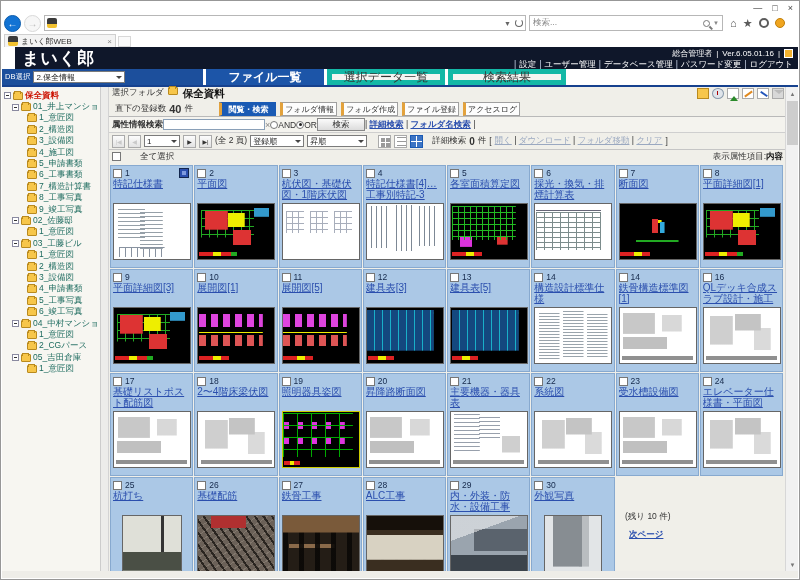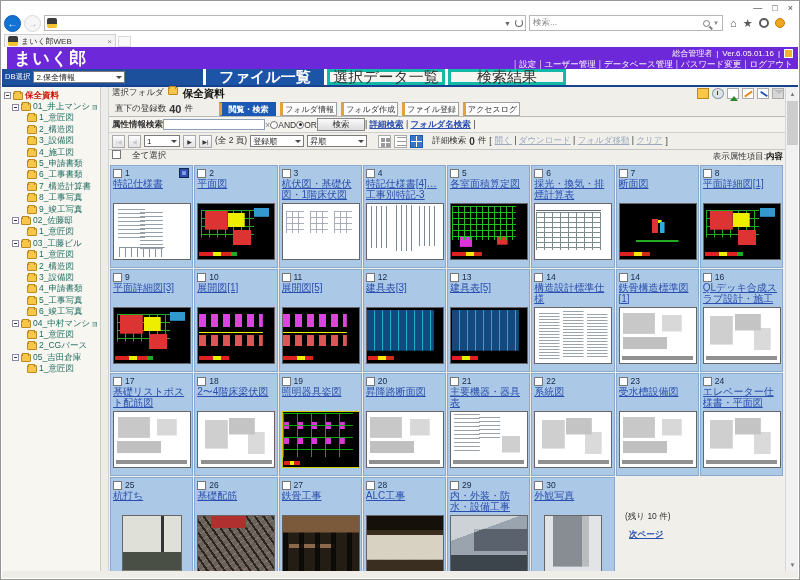--- a/index.html
+++ b/index.html
@@ -21,34 +21,34 @@
   .mag::after{content:"";position:absolute;width:4px;height:1.5px;background:#777;transform:rotate(45deg);left:5px;top:6px;}
   .chrome-icons{display:flex;gap:6px;align-items:center;margin-left:4px;color:#5b5b5b;font-size:11px;}
   .gear-dot{width:10px;height:10px;border-radius:50%;border:2px solid #5b5b5b;}
   .smiley{width:10px;height:10px;border-radius:50%;background:#f0a51f;border:1px solid #c07f0a;}
   .tabbar{position:absolute;top:33px;left:3px;height:13px;display:flex;align-items:flex-end;gap:2px;}
   .btab{width:112px;height:13px;background:#f3f3f3;border:1px solid #cfcfcf;border-bottom:none;display:flex;align-items:center;gap:3px;padding:0 3px;font-size:8px;color:#333;}
   .btab .x{margin-left:auto;color:#888;font-size:8px;}
   .newtab{width:13px;height:11px;background:#fafafa;border:1px solid #d8d8d8;}
   .mascot{width:10px;height:10px;border-radius:2px;background:linear-gradient(#3a3a3a 0 55%,#f2c230 55% 100%);flex:0 0 auto;}
   
-  .app-header{position:absolute;left:6px;right:1px;top:46px;height:22px;background:#6d28d9;color:#fff;}
+  .app-header{position:absolute;left:14px;right:1px;top:46px;height:22px;background:#0f172a;color:#fff;}
   .logo{position:absolute;left:7px;top:0px;font-size:17px;font-weight:bold;letter-spacing:1px;}
   .admin-line{position:absolute;right:5px;top:1px;font-size:8px;display:flex;gap:4px;align-items:center;}
   .badge-ic{width:9px;height:9px;background:#f2b230;border:1px solid #fff;display:inline-block;}
   .nav-links{position:absolute;right:5px;top:11.5px;font-size:8.5px;display:flex;gap:3px;}
   .nav-links a{color:#fff;text-decoration:none;cursor:pointer;}
   .nav-links .sep{color:#cdd8ec;}
   .db-row{position:absolute;left:1px;right:1px;top:68px;height:16px;background:#fff;}
   .db-left{position:absolute;left:0;top:0;width:201px;height:16px;background:#1c4f9c;color:#fff;font-size:7.5px;display:flex;align-items:center;gap:3px;padding-left:3px;}
   .select{background:#fff;color:#222;border:1px solid #7b7b7b;height:12px;display:inline-flex;align-items:center;padding:0 2px;font-size:8px;gap:4px;}
   .select .dd{width:0;height:0;border:3px solid transparent;border-top-color:#444;margin-top:3px;margin-left:auto;}
   .db-select{width:92px;}
   .main-tabs{position:absolute;left:204px;top:0;height:16px;display:flex;gap:3px;}
-  .mtab{width:118px;height:16px;display:flex;align-items:center;justify-content:center;font-size:15px;background:#f5f5f2;border:3px solid #14b8a6;color:#333;cursor:pointer;}
+  .mtab{width:118px;height:16px;display:flex;align-items:center;justify-content:center;font-size:12px;background:#f5f5f2;border:5px solid #14b8a6;color:#333;cursor:pointer;}
   .mtab.active{background:#1c55a8;border-color:#1c55a8;color:#fff;font-weight:bold;}
   .page-line{position:absolute;left:1px;right:1px;top:84px;height:2px;background:#16418e;}
   
   .sidebar{position:absolute;left:1px;top:86px;width:99px;bottom:8px;background:#f7f6f1;border-right:1px solid #ccc;overflow:hidden;padding:3px 0 0 2px;}
   .side-scroll{position:absolute;left:100px;top:86px;width:8px;bottom:8px;background:#ececea;border-right:1px solid #d3d3d3;}
   .titem{display:flex;align-items:center;height:11.4px;white-space:nowrap;font-size:8.5px;cursor:pointer;}
   .titem.lv1{padding-left:8px;}
   .titem.lv2{padding-left:22px;}
   .exp{width:7px;height:7px;border:1px solid #8a8aa0;background:#fff;position:relative;margin-right:1px;flex:0 0 auto;}
   .exp::after{content:"";position:absolute;left:1px;right:1px;top:2px;height:1px;background:#333;}
@@ -92,21 +92,21 @@
   .pg-select{width:36px;}
   .sort-select{width:54px;}
   .dir-select{width:60px;}
   .vicon{width:13px;height:13px;border:1px solid #aaa;background:#fff;cursor:pointer;}
   .v-tile{background-image:linear-gradient(#9a9a9a 0 0),linear-gradient(#9a9a9a 0 0),linear-gradient(#9a9a9a 0 0),linear-gradient(#9a9a9a 0 0);background-size:4px 4px,4px 4px,4px 4px,4px 4px;background-position:2px 2px,7px 2px,2px 7px,7px 7px;background-repeat:no-repeat;}
   .v-list{background-image:repeating-linear-gradient(#9a9a9a 0 1.5px,transparent 1.5px 4px);background-size:9px 10px;background-position:1.5px 1.5px;background-repeat:no-repeat;}
   .v-grid{border-color:#1a5ab4;background:#3c74c4;background-image:linear-gradient(#fff 0 0),linear-gradient(#fff 0 0);background-size:1px 100%,100% 1px;background-position:center center,center center;background-repeat:no-repeat;}
   .sel-info{display:flex;align-items:center;gap:3px;margin-left:6px;}
   .sel-num{font-size:10px;font-weight:bold;}
   .gray-link{color:#9aa8c0;text-decoration:underline;cursor:default;}
-  .selall-row{height:13px;display:flex;gap:11px;padding:0 3px;position:relative;}
+  .selall-row{height:13px;display:flex;align-items:center;gap:19px;padding:0 3px;position:relative;}
   .cb{width:9px;height:9px;background:#fff;border:1px solid #777;display:inline-block;flex:0 0 auto;cursor:pointer;}
   .disp-attr{position:absolute;right:4px;top:1px;}
   .disp-attr b{color:#111;}
   
   .grid-wrap{position:relative;height:410px;overflow:hidden;}
   .grid{position:absolute;left:1px;right:4px;top:2px;display:grid;grid-template-columns:repeat(8,1fr);grid-auto-rows:103px;gap:1px;}
   .card{background:#abc8e6;border:1px solid #87a9cf;padding:1px 2px;overflow:hidden;position:relative;}
   .card-head{display:flex;align-items:center;gap:3px;height:12px;}
   .card-num{font-size:8.5px;color:#14284a;}
   .badge{position:absolute;top:2px;right:3px;width:10px;height:10px;background:#2a4fae;border:1px solid #12264e;}

